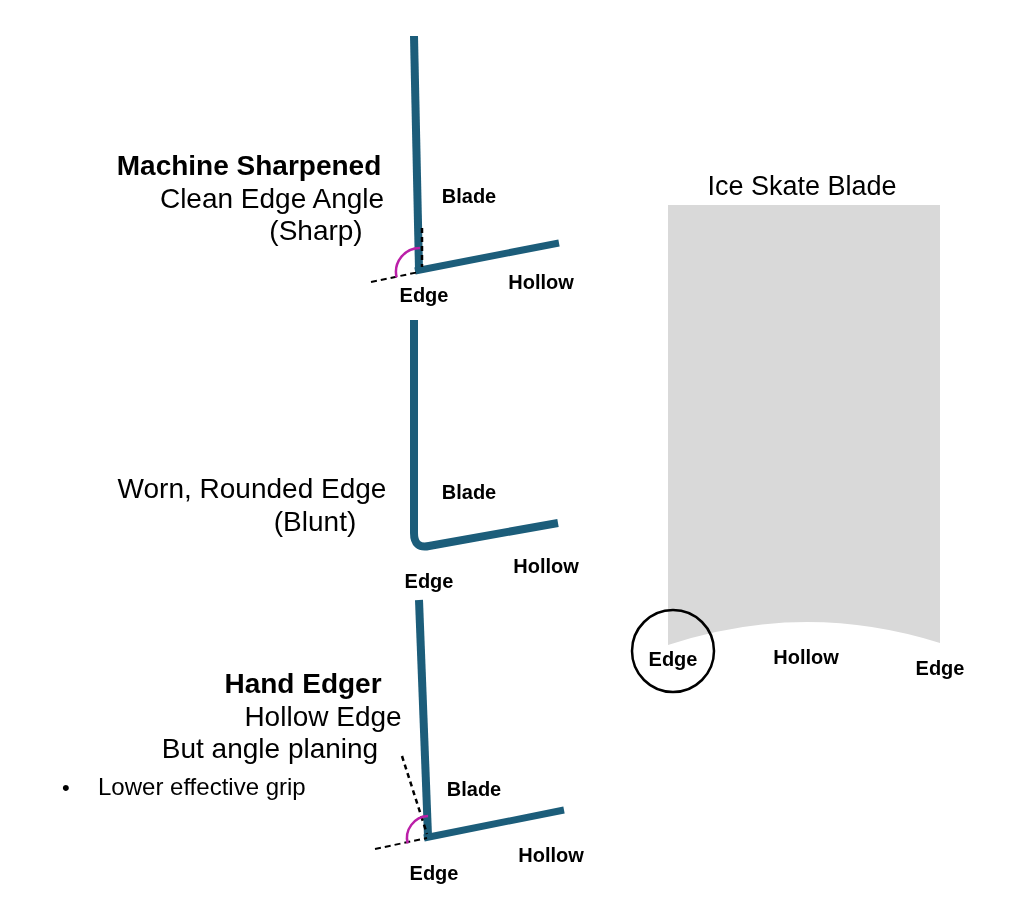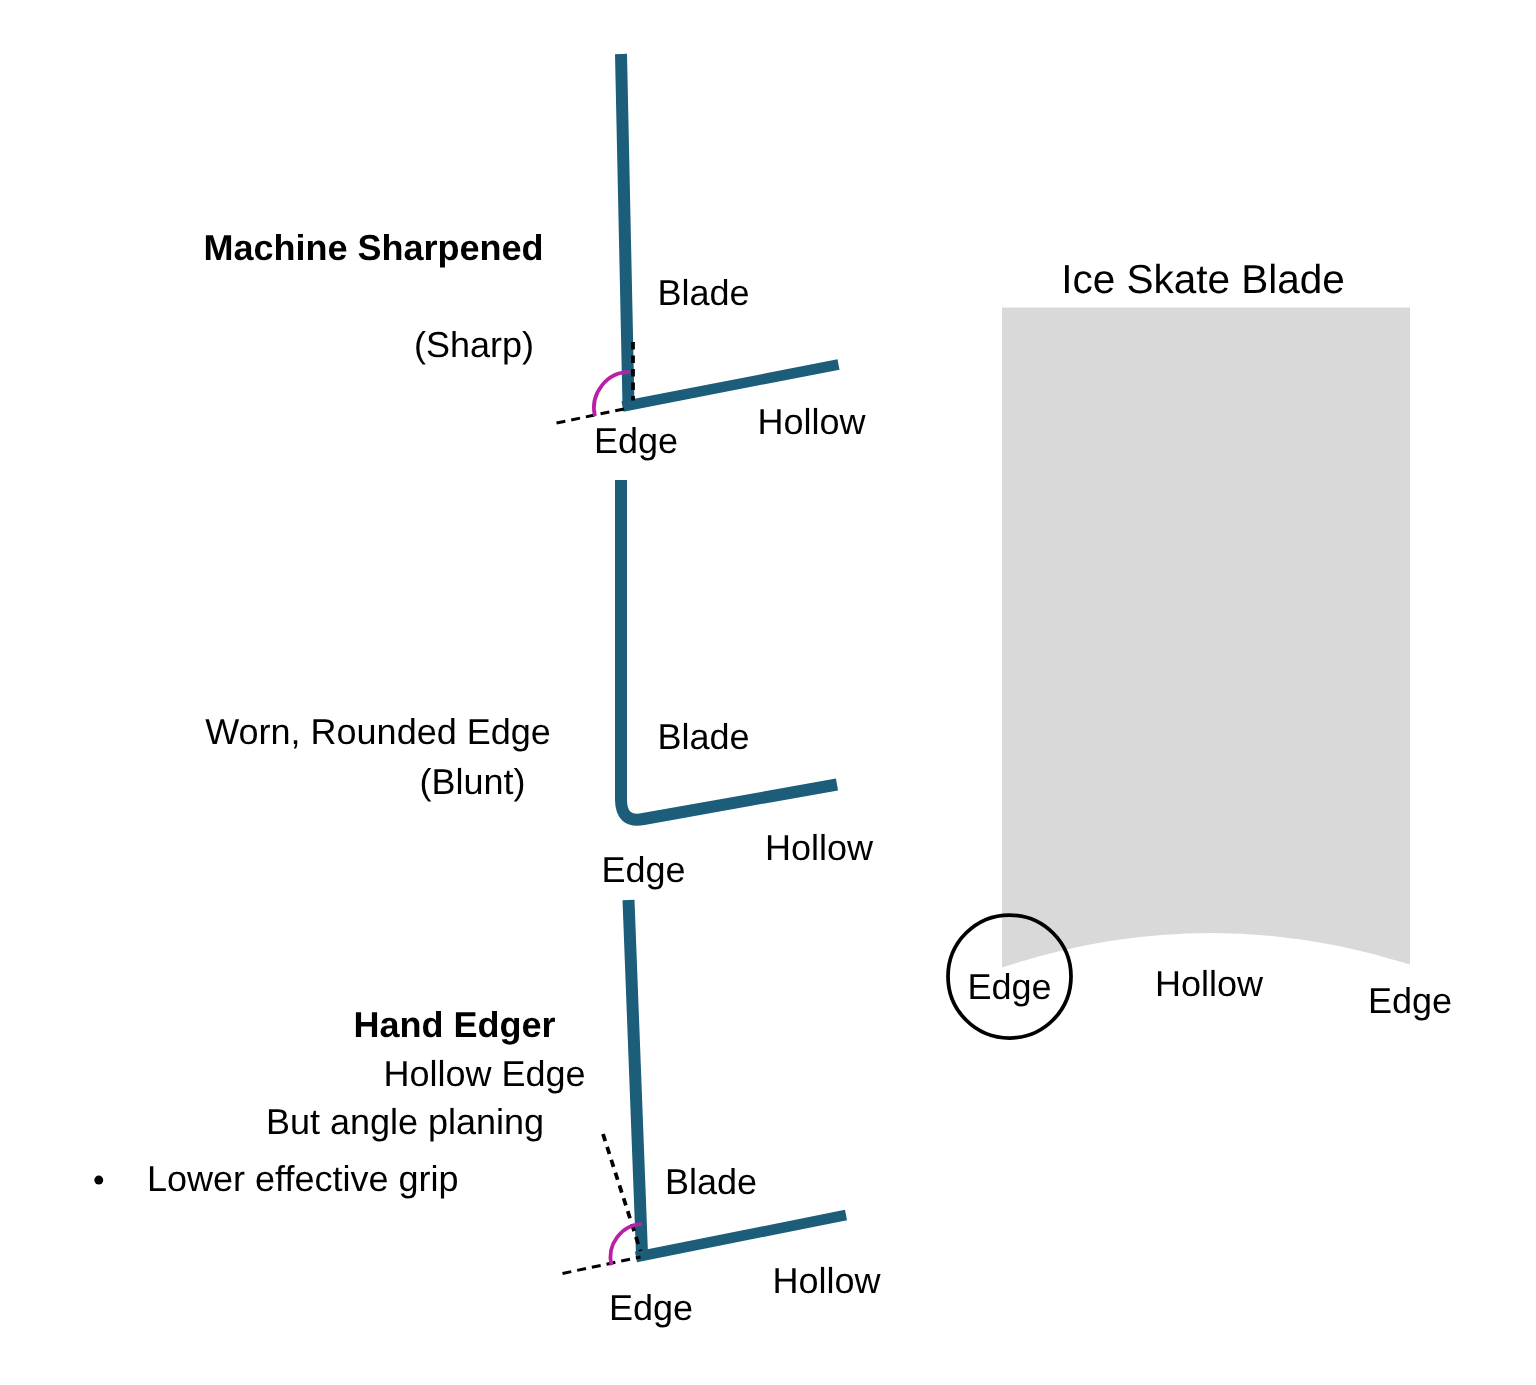--- a/index.html
+++ b/index.html
@@ -8,31 +8,32 @@
     width:1024px;height:923px;
     background:#ffffff;
     font-family:"Liberation Sans", sans-serif;
     color:#000;
     overflow:hidden;
   }
   .overlay{position:absolute;left:0;top:0;width:1024px;height:923px;}
   .line{
     position:absolute;
     white-space:nowrap;
-    font-size:24px;
+    font-size:28px;
     line-height:30px;
     transform:translateX(-50%);
   }
   .bold{font-weight:bold;}
   .diagram-label{
     position:absolute;
     white-space:nowrap;
-    font-size:24px;
+    font-size:20px;
     line-height:22px;
     transform:translateX(-50%);
+    font-weight:bold;
   }
   .title{
     position:absolute;
     white-space:nowrap;
     font-size:27px;
     line-height:32px;
     transform:translateX(-50%);
   }
   .bullet-line{
     position:absolute;
@@ -65,20 +66,21 @@
     <path d="M 414 320 L 414 533 Q 414 549 429 546 L 558 523" fill="none" stroke-width="8" stroke-linejoin="round" stroke="#1c5d7a"></path>
 
     <line x1="419" y1="600" x2="428" y2="836" stroke-width="8" stroke="#1c5d7a"></line>
     <line x1="424" y1="838" x2="564" y2="810" stroke-width="7" stroke="#1c5d7a"></line>
     <line x1="375" y1="849" x2="427" y2="838" stroke-width="2" stroke-dasharray="6 4" stroke="#000000"></line>
     <line x1="402" y1="756" x2="427" y2="834" stroke-width="2.5" stroke-dasharray="5 4" stroke="#000000"></line>
     <path d="M 407.7 843.5 A 22 22 0 0 1 428.1 816" fill="none" stroke-width="2.5" stroke="#bb1fa8"></path>
   </svg>
 
   <div class="line bold" style="left:249px;top:151px">Machine Sharpened</div>
+  <div class="line" style="left:272px;top:184px">Clean Edge Angle</div>
   <div class="line" style="left:316px;top:216px">(Sharp)</div>
   <div class="diagram-label" style="left:469px;top:185px">Blade</div>
   <div class="diagram-label" style="left:541px;top:271px">Hollow</div>
   <div class="diagram-label" style="left:424px;top:284px">Edge</div>
 
   <div class="line" style="left:252px;top:474px">Worn, Rounded Edge</div>
   <div class="line" style="left:315px;top:507px">(Blunt)</div>
   <div class="diagram-label" style="left:469px;top:481px">Blade</div>
   <div class="diagram-label" style="left:546px;top:555px">Hollow</div>
   <div class="diagram-label" style="left:429px;top:570px">Edge</div>

